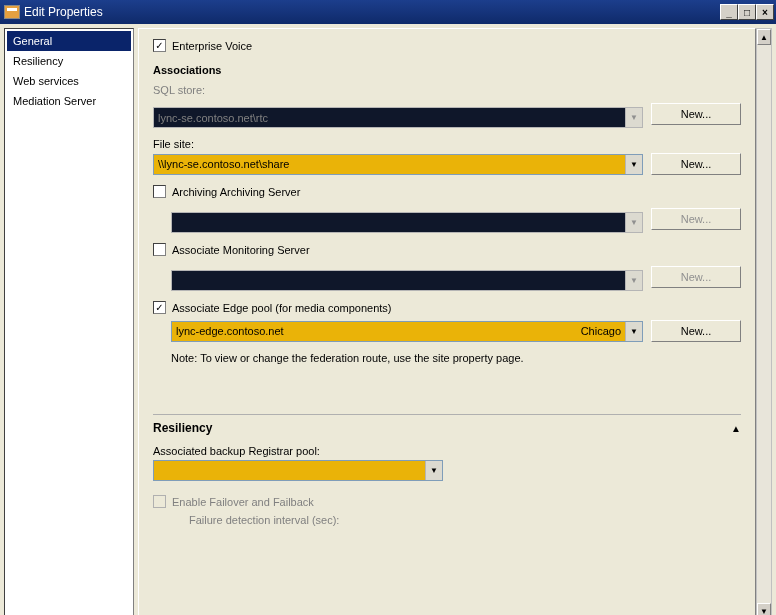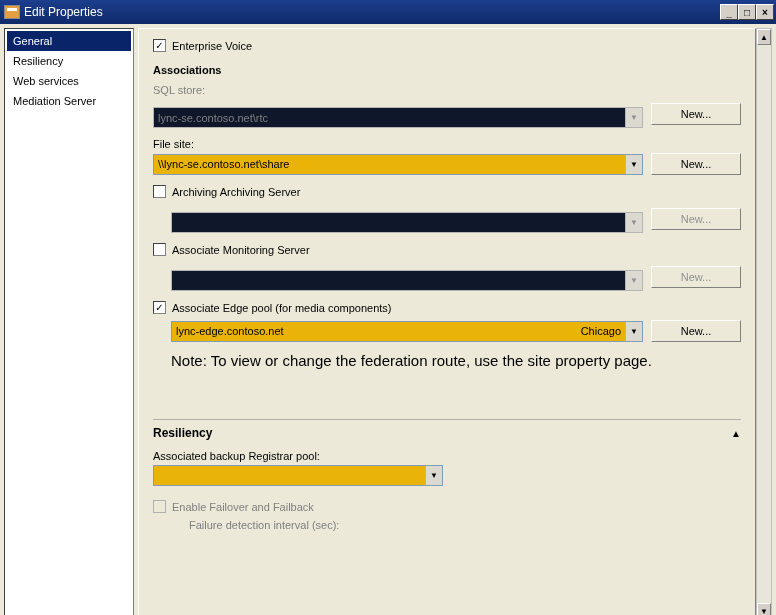--- a/index.html
+++ b/index.html
@@ -36,21 +36,21 @@
 .combo { flex: 1; height: 21px; background: #eab308; border: 1px solid #7f9db9; display: flex; align-items: center; padding: 0 0 0 4px; }
 .combo.disabled { background: #0f172a; border-color: #b5b5b5; color: #808080; margin-top: 8px; }
 .combo .val { flex: 1; }
 .combo .region { color: #000; padding-right: 4px; }
 .combo .dd { width: 17px; height: 19px; background: #dcdad0; border-left: 1px solid #b5b5b5; display: flex; align-items: center; justify-content: center; font-size: 8px; }
 .combo.disabled .dd { color: #909090; }
 .btn { width: 90px; height: 22px; background: #ece9d8; border: 1px solid #808080; border-top-color: #fff; border-left-color: #fff; display: flex; align-items: center; justify-content: center; cursor: pointer; }
 .btn.disabled { color: #909090; }
 
 .indent { margin-left: 18px; }
-.note { margin: 4px 0 0 18px; font-size: 15px; }
+.note { margin: 4px 0 0 18px; font-size: 11px; }
 
 .collapse-head { display: flex; align-items: center; border-top: 1px solid #b0b0b0; padding-top: 6px; margin-top: 50px; }
 .collapse-head .ct { font-weight: bold; font-size: 12px; flex: 1; }
 .collapse-head .arrow { font-size: 10px; }
 
 .footer { height: 34px; display: flex; align-items: center; padding: 0 22px; gap: 8px; border-top: 1px solid #fff; }
 .footer .spacer { flex: 1; }
 .fbtn { width: 84px; height: 22px; background: #ece9d8; border: 1px solid #808080; border-top-color: #fff; border-left-color: #fff; display: flex; align-items: center; justify-content: center; cursor: pointer; }
 .fbtn.default { border: 5px solid #0f172a; padding: 0; }
 .fbtn.default .inner { border: 1px solid #fff; border-right-color: #808080; border-bottom-color: #808080; width: 100%; height: 100%; display: flex; align-items: center; justify-content: center; }

